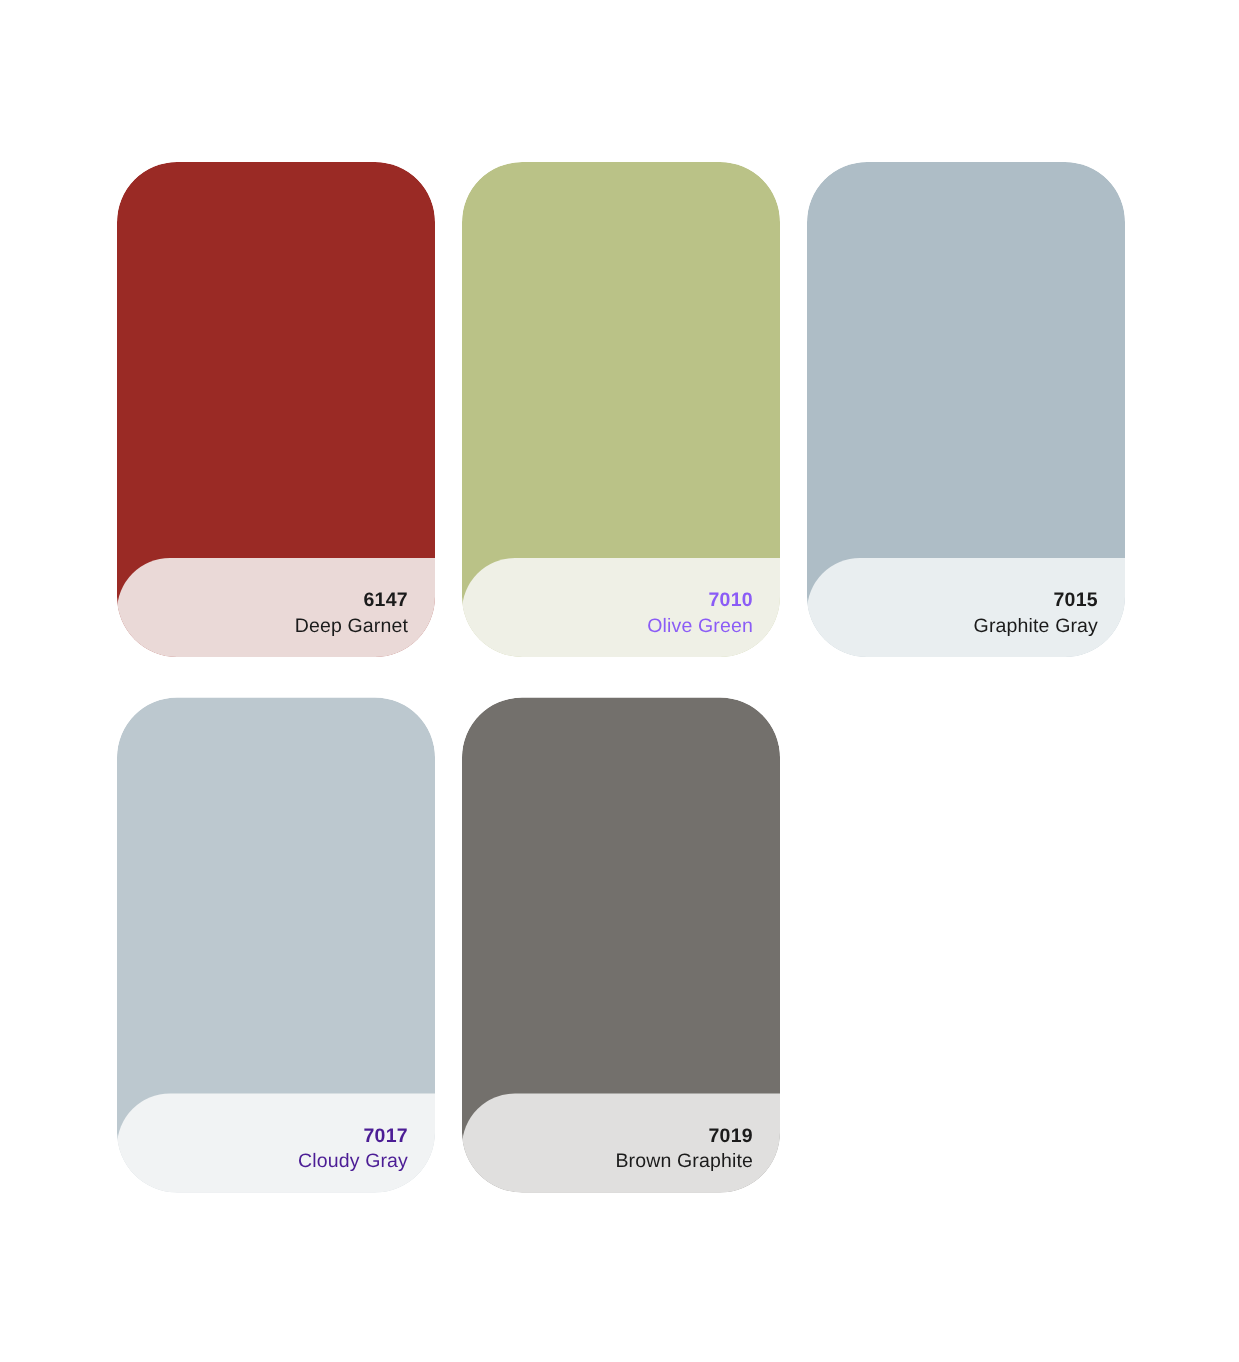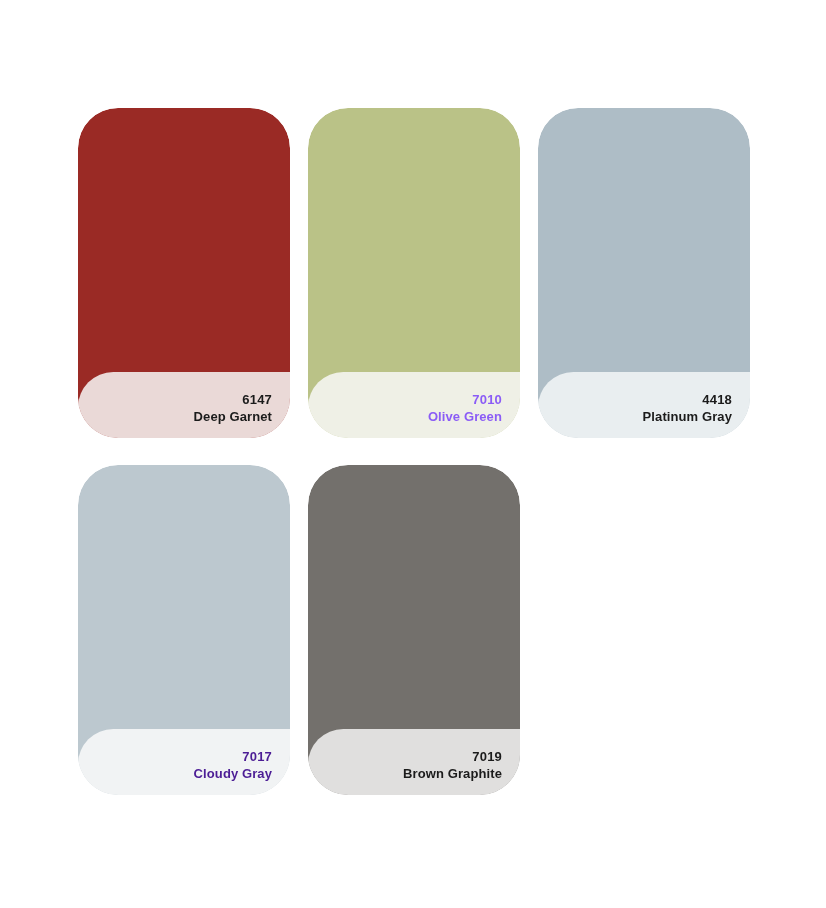--- a/index.html
+++ b/index.html
@@ -70,21 +70,21 @@
   .swatch-code {
     display: block;
     font-size: 13px;
     font-weight: bold;
     letter-spacing: 0.2px;
   }
 
   .swatch-name {
     display: block;
     font-size: 13px;
-    font-weight: bold;
+    font-weight: normal;
     letter-spacing: 0.1px;
     white-space: nowrap;
   }
 </style>
 </head>
 <body>
 
 <div id="palette-grid" style="background: rgb(255, 255, 255);">
     <div class="swatch">
       <div class="swatch-main" style="background: rgb(154, 42, 37);"></div>
@@ -99,22 +99,22 @@
       <div class="swatch-tint" style="background: rgb(239, 240, 230);"></div>
       <div class="swatch-label" style="color: #8b5cf6;">
         <span class="swatch-code">7010</span>
         <span class="swatch-name">Olive Green</span>
       </div>
     </div>
     <div class="swatch">
       <div class="swatch-main" style="background: rgb(174, 189, 198);"></div>
       <div class="swatch-tint" style="background: rgb(233, 238, 240);"></div>
       <div class="swatch-label" style="color: rgb(27, 27, 27);">
-        <span class="swatch-code">4418</span>
-        <span class="swatch-name">Platinum Gray</span>
+        <span class="swatch-code">7015</span>
+        <span class="swatch-name">Graphite Gray</span>
       </div>
     </div>
     <div class="swatch">
       <div class="swatch-main" style="background: rgb(188, 200, 207);"></div>
       <div class="swatch-tint" style="background: rgb(241, 243, 244);"></div>
       <div class="swatch-label" style="color: #4c1d95;">
         <span class="swatch-code">7017</span>
         <span class="swatch-name">Cloudy Gray</span>
       </div>
     </div>

